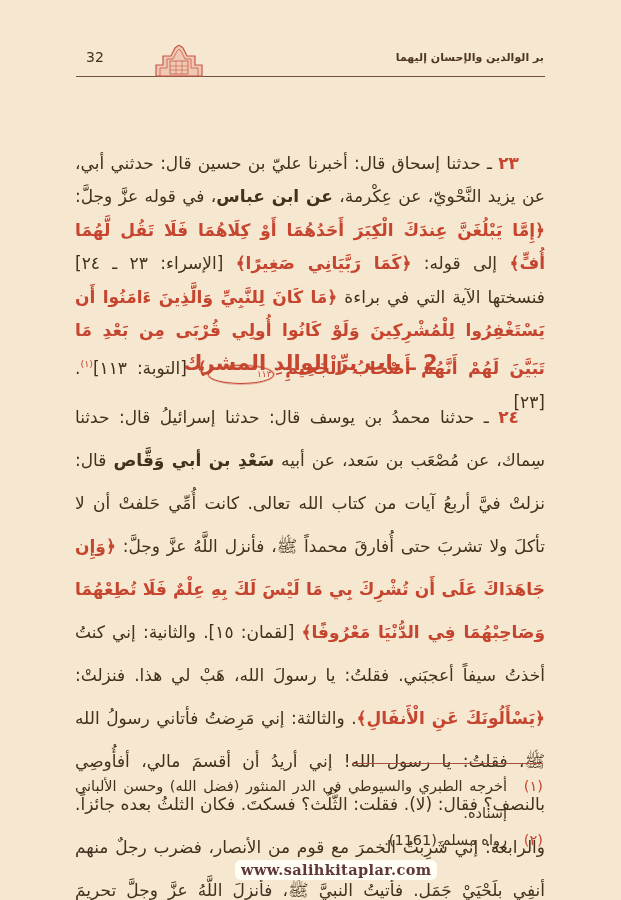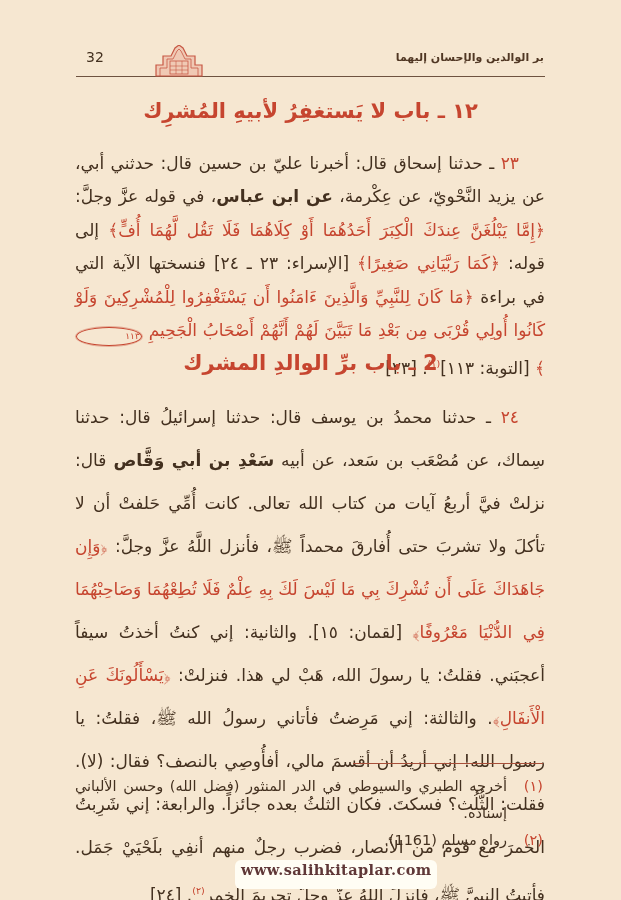--- a/index.html
+++ b/index.html
@@ -21,54 +21,53 @@
   .chapter-heading{position:absolute;left:0;right:0;margin:0;text-align:center;
     font-size:21px;font-weight:bold;color:var(--red);}
   .ch12{top:99px;}
   .ch13{top:351px;}
   
   .hadith{position:absolute;right:76px;width:470px;margin:0;text-align:justify;
     text-indent:26px;color:var(--ink);}
   .hadith23{top:147px;font-size:17px;line-height:33.4px;}
   .hadith24{top:396px;font-size:17px;line-height:43px;}
   .s-text{}
-  .s-red{color:var(--red);}
+  .s-red{color:var(--red);font-weight:bold;}
   .s-bold{font-weight:bold;}
   .s-sup{color:var(--red);font-size:9.5px;vertical-align:super;}
   .s-aya{display:inline-block;width:17px;height:17px;border:1px solid var(--red);
     border-radius:50%;line-height:17px;font-size:9px;text-align:center;
     color:var(--red);vertical-align:-3px;margin:0 1px;text-indent:0;
     box-shadow:0 0 0 1px rgba(198,69,47,.35);padding-left:47px;}
   
   .fn-rule{position:absolute;top:763px;right:78px;width:190px;height:1px;background:var(--fnrule);}
   .footnotes{position:absolute;top:773px;right:76px;width:470px;font-size:14.5px;line-height:27px;}
   .footnote{position:relative;padding-right:38px;text-align:justify;}
   .fn-marker{position:absolute;right:2px;top:0;color:var(--red);}
   
   .watermark{position:absolute;top:860px;left:235px;background:#fffdf4;
-    padding:1px 6px 11px;direction:ltr;text-align:left;
+    padding:1px 6px 2px;direction:ltr;text-align:left;
     font-family:"DejaVu Serif",serif;font-weight:bold;font-size:14.5px;
     line-height:17px;color:var(--wm);letter-spacing:0.4px;border-radius:6px;}
 </style>
 </head>
 <body>
 
 <div class="page">
 
   <span class="book-title">بر الوالدين والإحسان إليهما</span>
   <span class="page-number">32</span>
   <div class="header-rule"></div>
   <svg class="ornament" viewBox="0 0 66 32" aria-hidden="true">
     <path d="M10 31 L10 20 L17 20 L17 11 L25 11 L29 3 L33 0 L37 3 L41 11 L49 11 L49 20 L56 20 L56 31 Z" fill="#f0c9b4" stroke="#c75844" stroke-width="1.2"></path>
     <path d="M14 31 L14 23 L21 23 L21 14 L27 14 L31 6 L33 4 L35 6 L39 14 L45 14 L45 23 L52 23 L52 31" fill="none" stroke="#c75844" stroke-width="0.8"></path>
     <rect x="24" y="16" width="18" height="13" fill="none" stroke="#c75844" stroke-width="0.8"></rect>
     <path d="M30 16 V29 M36 16 V29 M24 21 H42 M24 25 H42" stroke="#c75844" stroke-width="0.6" fill="none"></path>
   </svg>
 
-  <h1 class="chapter-heading ch12">١٢ ـ باب لا يَستغفِرُ لأبيهِ المُشرِك</h1>
   <p class="hadith hadith23"><span class="s-red">٢٣</span><span class="s-text"> ـ حدثنا إسحاق قال: أخبرنا عليّ بن حسين قال: حدثني أبي، عن يزيد النَّحْويّ، عن عِكْرمة، </span><span class="s-bold">عن ابن عباس</span><span class="s-text">، في قوله عزَّ وجلَّ: </span><span class="s-red">﴿إِمَّا يَبْلُغَنَّ عِندَكَ الْكِبَرَ أَحَدُهُمَا أَوْ كِلَاهُمَا فَلَا تَقُل لَّهُمَا أُفٍّ﴾</span><span class="s-text"> إلى قوله: </span><span class="s-red">﴿كَمَا رَبَّيَانِي صَغِيرًا﴾</span><span class="s-text"> [الإسراء: ٢٣ ـ ٢٤] فنسختها الآية التي في براءة </span><span class="s-red">﴿مَا كَانَ لِلنَّبِيِّ وَالَّذِينَ ءَامَنُوا أَن يَسْتَغْفِرُوا لِلْمُشْرِكِينَ وَلَوْ كَانُوا أُولِي قُرْبَى مِن بَعْدِ مَا تَبَيَّنَ لَهُمْ أَنَّهُمْ أَصْحَابُ الْجَحِيمِ </span><span class="s-aya">١١٣</span><span class="s-red">﴾</span><span class="s-text"> [التوبة: ١١٣]</span><span class="s-sup">(١)</span><span class="s-text">. [٢٣]</span></p>
 
   <h1 class="chapter-heading ch13">2 ـ باب برِّ الوالدِ المشرك</h1>
   <p class="hadith hadith24"><span class="s-red">٢٤</span><span class="s-text"> ـ حدثنا محمدُ بن يوسف قال: حدثنا إسرائيلُ قال: حدثنا سِماك، عن مُصْعَب بن سَعد، عن أبيه </span><span class="s-bold">سَعْدِ بن أبي وَقَّاص</span><span class="s-text"> قال: نزلتْ فيَّ أربعُ آيات من كتاب الله تعالى. كانت أُمِّي حَلفتْ أن لا تأكلَ ولا تشربَ حتى أُفارقَ محمداً ﷺ، فأنزل اللَّهُ عزَّ وجلَّ: </span><span class="s-red">﴿وَإِن جَاهَدَاكَ عَلَى أَن تُشْرِكَ بِي مَا لَيْسَ لَكَ بِهِ عِلْمٌ فَلَا تُطِعْهُمَا وَصَاحِبْهُمَا فِي الدُّنْيَا مَعْرُوفًا﴾</span><span class="s-text"> [لقمان: ١٥]. والثانية: إني كنتُ أخذتُ سيفاً أعجبَني. فقلتُ: يا رسولَ الله، هَبْ لي هذا. فنزلتْ: </span><span class="s-red">﴿يَسْأَلُونَكَ عَنِ الْأَنفَالِ﴾</span><span class="s-text">. والثالثة: إني مَرِضتُ فأتاني رسولُ الله ﷺ، فقلتُ: يا رسول الله! إني أريدُ أن أقسمَ مالي، أفأُوصِي بالنصف؟ فقال: (لا). فقلت: الثُّلُث؟ فسكتَ. فكان الثلثُ بعده جائزاً. والرابعة: إني شَرِبتُ الخمرَ مع قوم من الأنصار، فضرب رجلٌ منهم أنفِي بلَحْيَيْ جَمَل. فأتيتُ النبيَّ ﷺ، فأنزلَ اللَّهُ عزَّ وجلَّ تحريمَ الخمر</span><span class="s-sup">(٢)</span><span class="s-text">. [٢٤]</span></p>
 
   <div class="fn-rule"></div>
   <div class="footnotes">
     <div class="footnote">
       <span class="fn-marker">(١)</span>
       <span>أخرجه الطبري والسيوطي في الدر المنثور (فضل الله) وحسن الألباني إسناده.</span>

